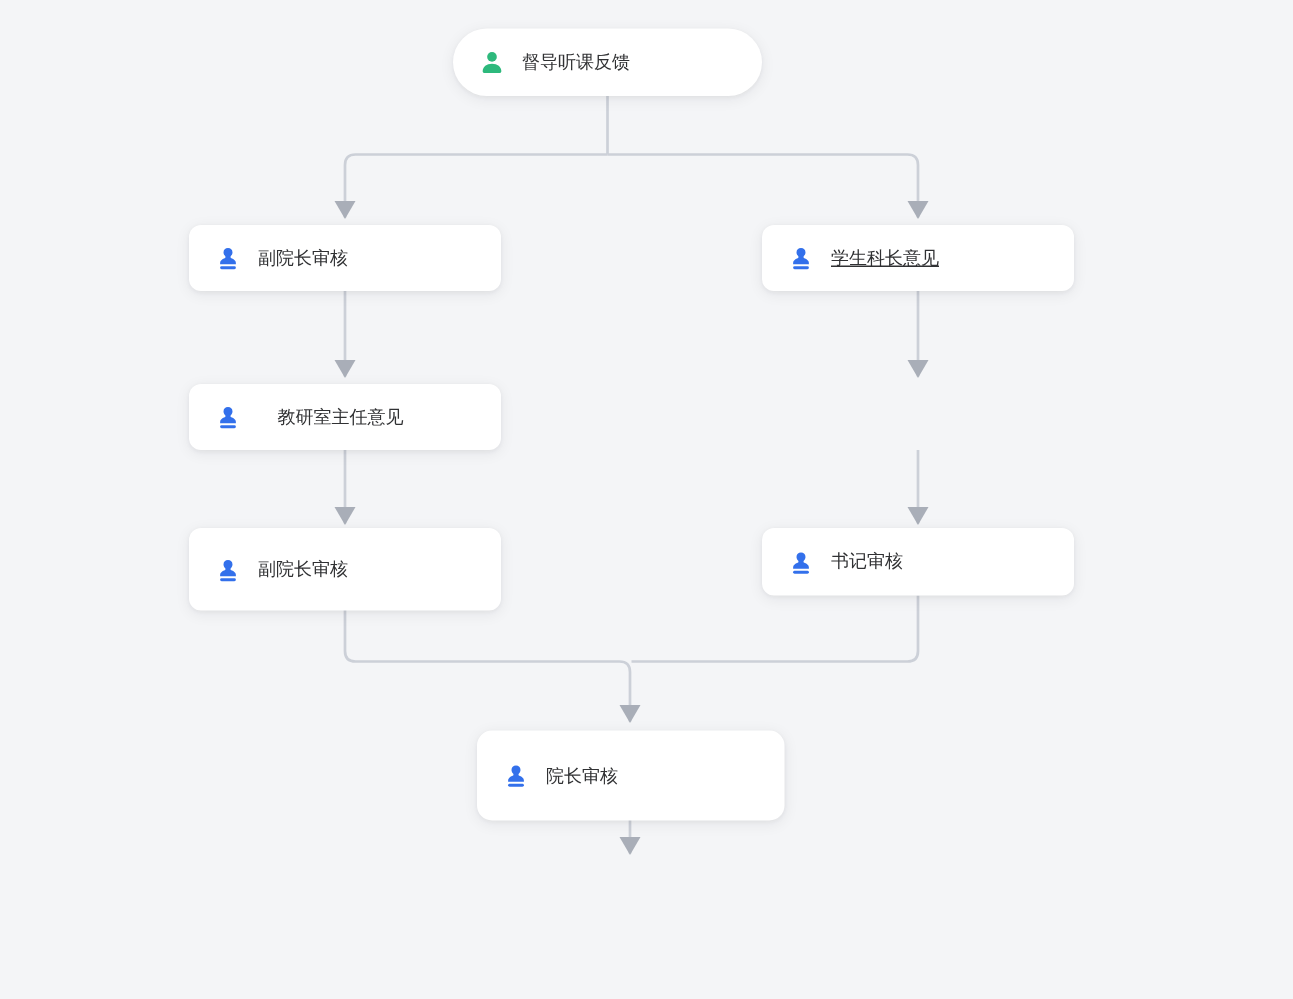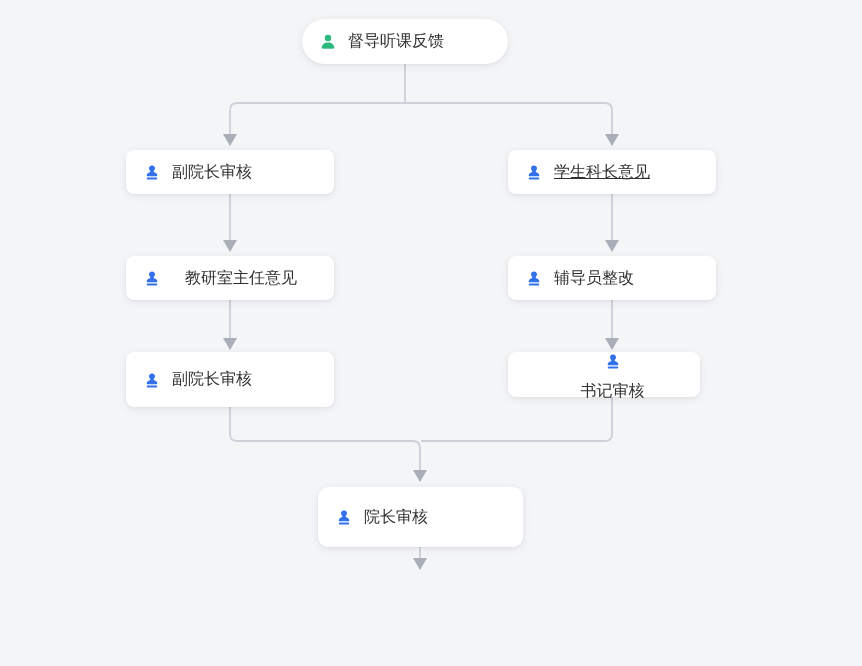--- a/index.html
+++ b/index.html
@@ -24,36 +24,36 @@
   svg.edges path.edge{fill:none;stroke:var(--edge-line);stroke-width:1.8px;}
   .node{
     position:absolute;
     box-sizing:border-box;
     background:var(--node-bg);
     display:flex;align-items:center;
     padding-left:17px;gap:11px;
     border-radius:8px;
     box-shadow:0 2px 10px rgba(31,35,41,0.07), 0 1px 3px rgba(31,35,41,0.05);
     color:var(--node-text);
-    font-size:16px;
+    font-size:12px;
     cursor:pointer;
     white-space:nowrap;
     text-align:right;
   }
   .node .ic{width:18px;height:18px;flex:0 0 auto;display:block;}
   .ic .fill-green{fill:var(--icon-green);}
   .ic .fill-blue{fill:var(--icon-blue);}
   .ic .stroke-gray{stroke:var(--icon-gray);fill:none;stroke-width:2.4;stroke-linecap:round;}
   .n-0{left:302px;top:19px;width:206px;height:45px;border-radius:23px;}
   .n-1{left:126px;top:150px;width:208px;height:44px;}
   .n-2{left:508px;top:150px;width:208px;height:44px;text-decoration:underline;}
   .n-3{left:126px;top:256px;width:208px;height:44px;gap:24px;}
   .n-4{left:508px;top:256px;width:208px;height:44px;}
   .n-5{left:126px;top:352px;width:208px;height:55px;}
-  .n-6{left:508px;top:352px;width:192px;height:45px;flex-direction:column;}
+  .n-6{left:508px;top:352px;width:208px;height:45px;}
   .n-7{left:318px;top:487px;width:205px;height:60px;border-radius:10px;}
   .n-8{left:316px;top:573px;width:207px;height:48px;border-radius:24px;}
 </style>
 </head>
 <body>
 
 <div class="canvas">
 
   <svg class="edges" width="862" height="666" viewBox="0 0 862 666">
     <defs>
@@ -98,27 +98,20 @@
   </div>
 
   <div class="node n-3">
     <svg class="ic" viewBox="0 0 24 24">
       <path class="fill-blue" d="M12 3.2 C9.6 3.2 8 4.9 8 7 C8 8.4 8.7 9.4 9.4 10.2 C10 10.9 9.9 11.9 9 12.3 C6.6 13.2 5 14.6 5 16.2 L5 17.6 L19 17.6 L19 16.2 C19 14.6 17.4 13.2 15 12.3 C14.1 11.9 14 10.9 14.6 10.2 C15.3 9.4 16 8.4 16 7 C16 4.9 14.4 3.2 12 3.2 Z"></path>
       <rect class="fill-blue" x="5" y="19.4" width="14" height="2.6" rx="1.3"></rect>
     </svg>
     <span>教研室主任意见</span>
   </div>
 
-  <div class="node n-4">
-    <svg class="ic" viewBox="0 0 24 24">
-      <path class="fill-blue" d="M12 3.2 C9.6 3.2 8 4.9 8 7 C8 8.4 8.7 9.4 9.4 10.2 C10 10.9 9.9 11.9 9 12.3 C6.6 13.2 5 14.6 5 16.2 L5 17.6 L19 17.6 L19 16.2 C19 14.6 17.4 13.2 15 12.3 C14.1 11.9 14 10.9 14.6 10.2 C15.3 9.4 16 8.4 16 7 C16 4.9 14.4 3.2 12 3.2 Z"></path>
-      <rect class="fill-blue" x="5" y="19.4" width="14" height="2.6" rx="1.3"></rect>
-    </svg>
-    <span>辅导员整改</span>
-  </div>
 
   <div class="node n-5">
     <svg class="ic" viewBox="0 0 24 24">
       <path class="fill-blue" d="M12 3.2 C9.6 3.2 8 4.9 8 7 C8 8.4 8.7 9.4 9.4 10.2 C10 10.9 9.9 11.9 9 12.3 C6.6 13.2 5 14.6 5 16.2 L5 17.6 L19 17.6 L19 16.2 C19 14.6 17.4 13.2 15 12.3 C14.1 11.9 14 10.9 14.6 10.2 C15.3 9.4 16 8.4 16 7 C16 4.9 14.4 3.2 12 3.2 Z"></path>
       <rect class="fill-blue" x="5" y="19.4" width="14" height="2.6" rx="1.3"></rect>
     </svg>
     <span>副院长审核</span>
   </div>
 
   <div class="node n-6">

